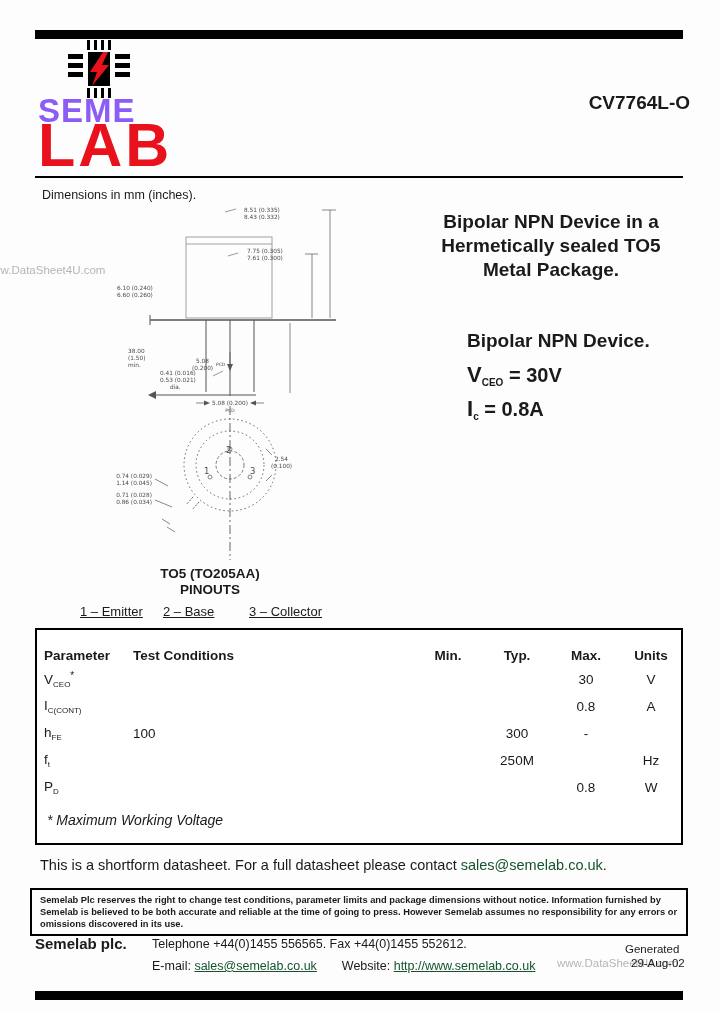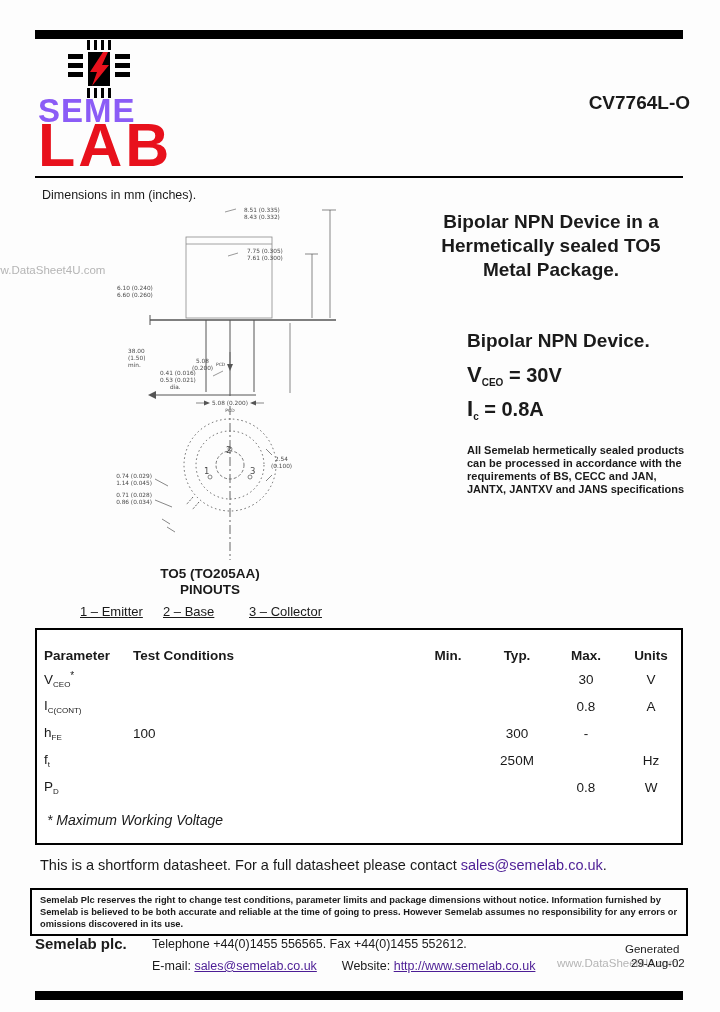--- a/index.html
+++ b/index.html
@@ -41,21 +41,21 @@
   .dtable { left:35px; top:628px; width:648px; height:217px; border:2px solid #000; background:#fff; }
   .trow { display:grid; grid-template-columns:96px 280px 70px 68px 70px 60px; height:27px; align-items:center; font-size:13.5px; }
   .trow.thead { height:36px; align-items:end; padding-bottom:3px; font-weight:bold; }
   .trow > div:nth-child(1) { padding-left:7px; }
   .trow > div:nth-child(n+3) { text-align:center; }
   .sub  { font-size:8px;  vertical-align:-3px; }
   .sup  { font-size:10px; vertical-align:5px; }
   .tfoot { position:absolute; left:10px; top:182px; font-size:14px;font-style:italic; }
 
   .shortform { left:40px; top:857px; width:645px; font-size:14.5px; }
-  a { color:#4c1d95; }
+  a { color:#14532d; }
   .nol { text-decoration:none; }
 
   .disclaimer { left:30px; top:888px; width:658px; border:2px solid #000; padding:4px 8px; font-size:9.3px; font-weight:bold; line-height:12px; }
 
   
   .f-company { left:35px; top:935px; font-size:15px; font-weight:bold; }
   .f-phone { left:152px; top:937px; font-size:12.5px; }
   .f-links { left:152px; top:959px; font-size:12.5px; }
   .f-generated { left:625px; top:943px; font-size:11.5px; }
   .f-date { left:631px; top:957px; font-size:11.5px; z-index:2; }
@@ -194,21 +194,20 @@
   <span class="abs pin-legend-item" style="left:249px;">3 – Collector</span>
 
   <div class="abs dev-title">
     <div>Bipolar NPN Device in a</div>
     <div>Hermetically sealed TO5</div>
     <div>Metal Package.</div>
   </div>
   <div class="abs dev-subtitle">Bipolar NPN Device.</div>
   <div class="abs spec-line vceo"><span class="big">V</span><span class="sub">CEO</span> <span>=  30V</span></div>
   <div class="abs spec-line icline"><span class="big">I</span><span class="sub">c</span> <span>= 0.8A</span></div>
-  <div class="abs herm-note">All Semelab hermetically sealed products can be processed in accordance with the requirements of BS, CECC and JAN, JANTX, JANTXV and JANS specifications</div>
 
   <div class="abs dtable">
     <div class="trow thead">
       <div>Parameter</div>
       <div>Test Conditions</div>
       <div>Min.</div>
       <div>Typ.</div>
       <div>Max.</div>
       <div>Units</div>
     </div>

